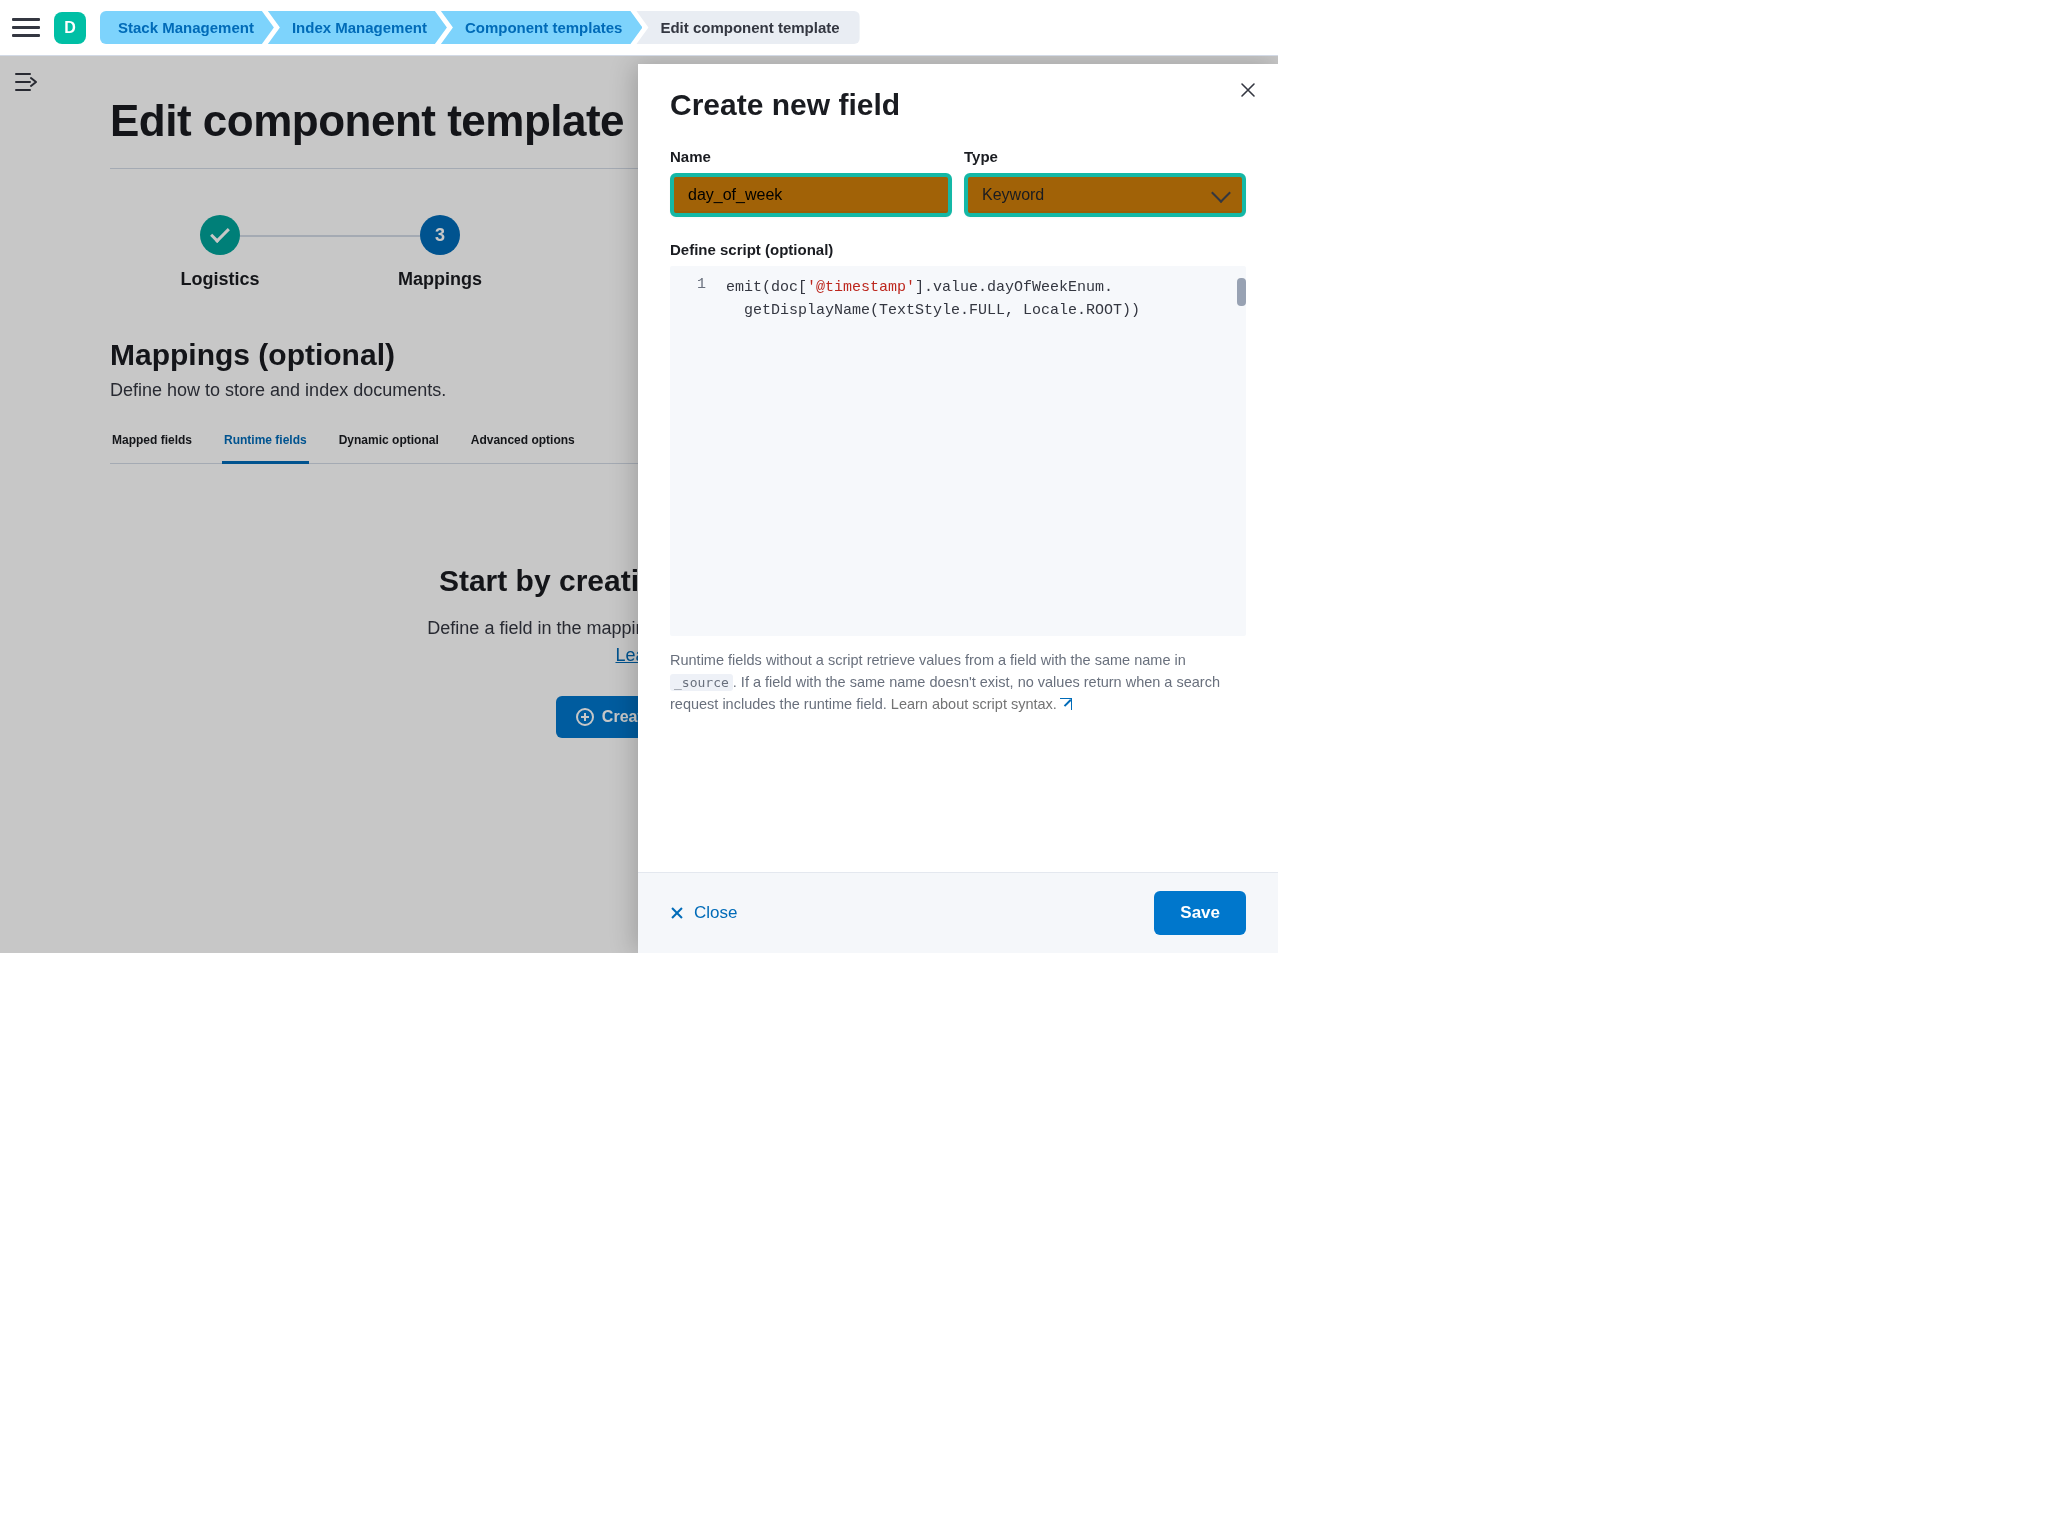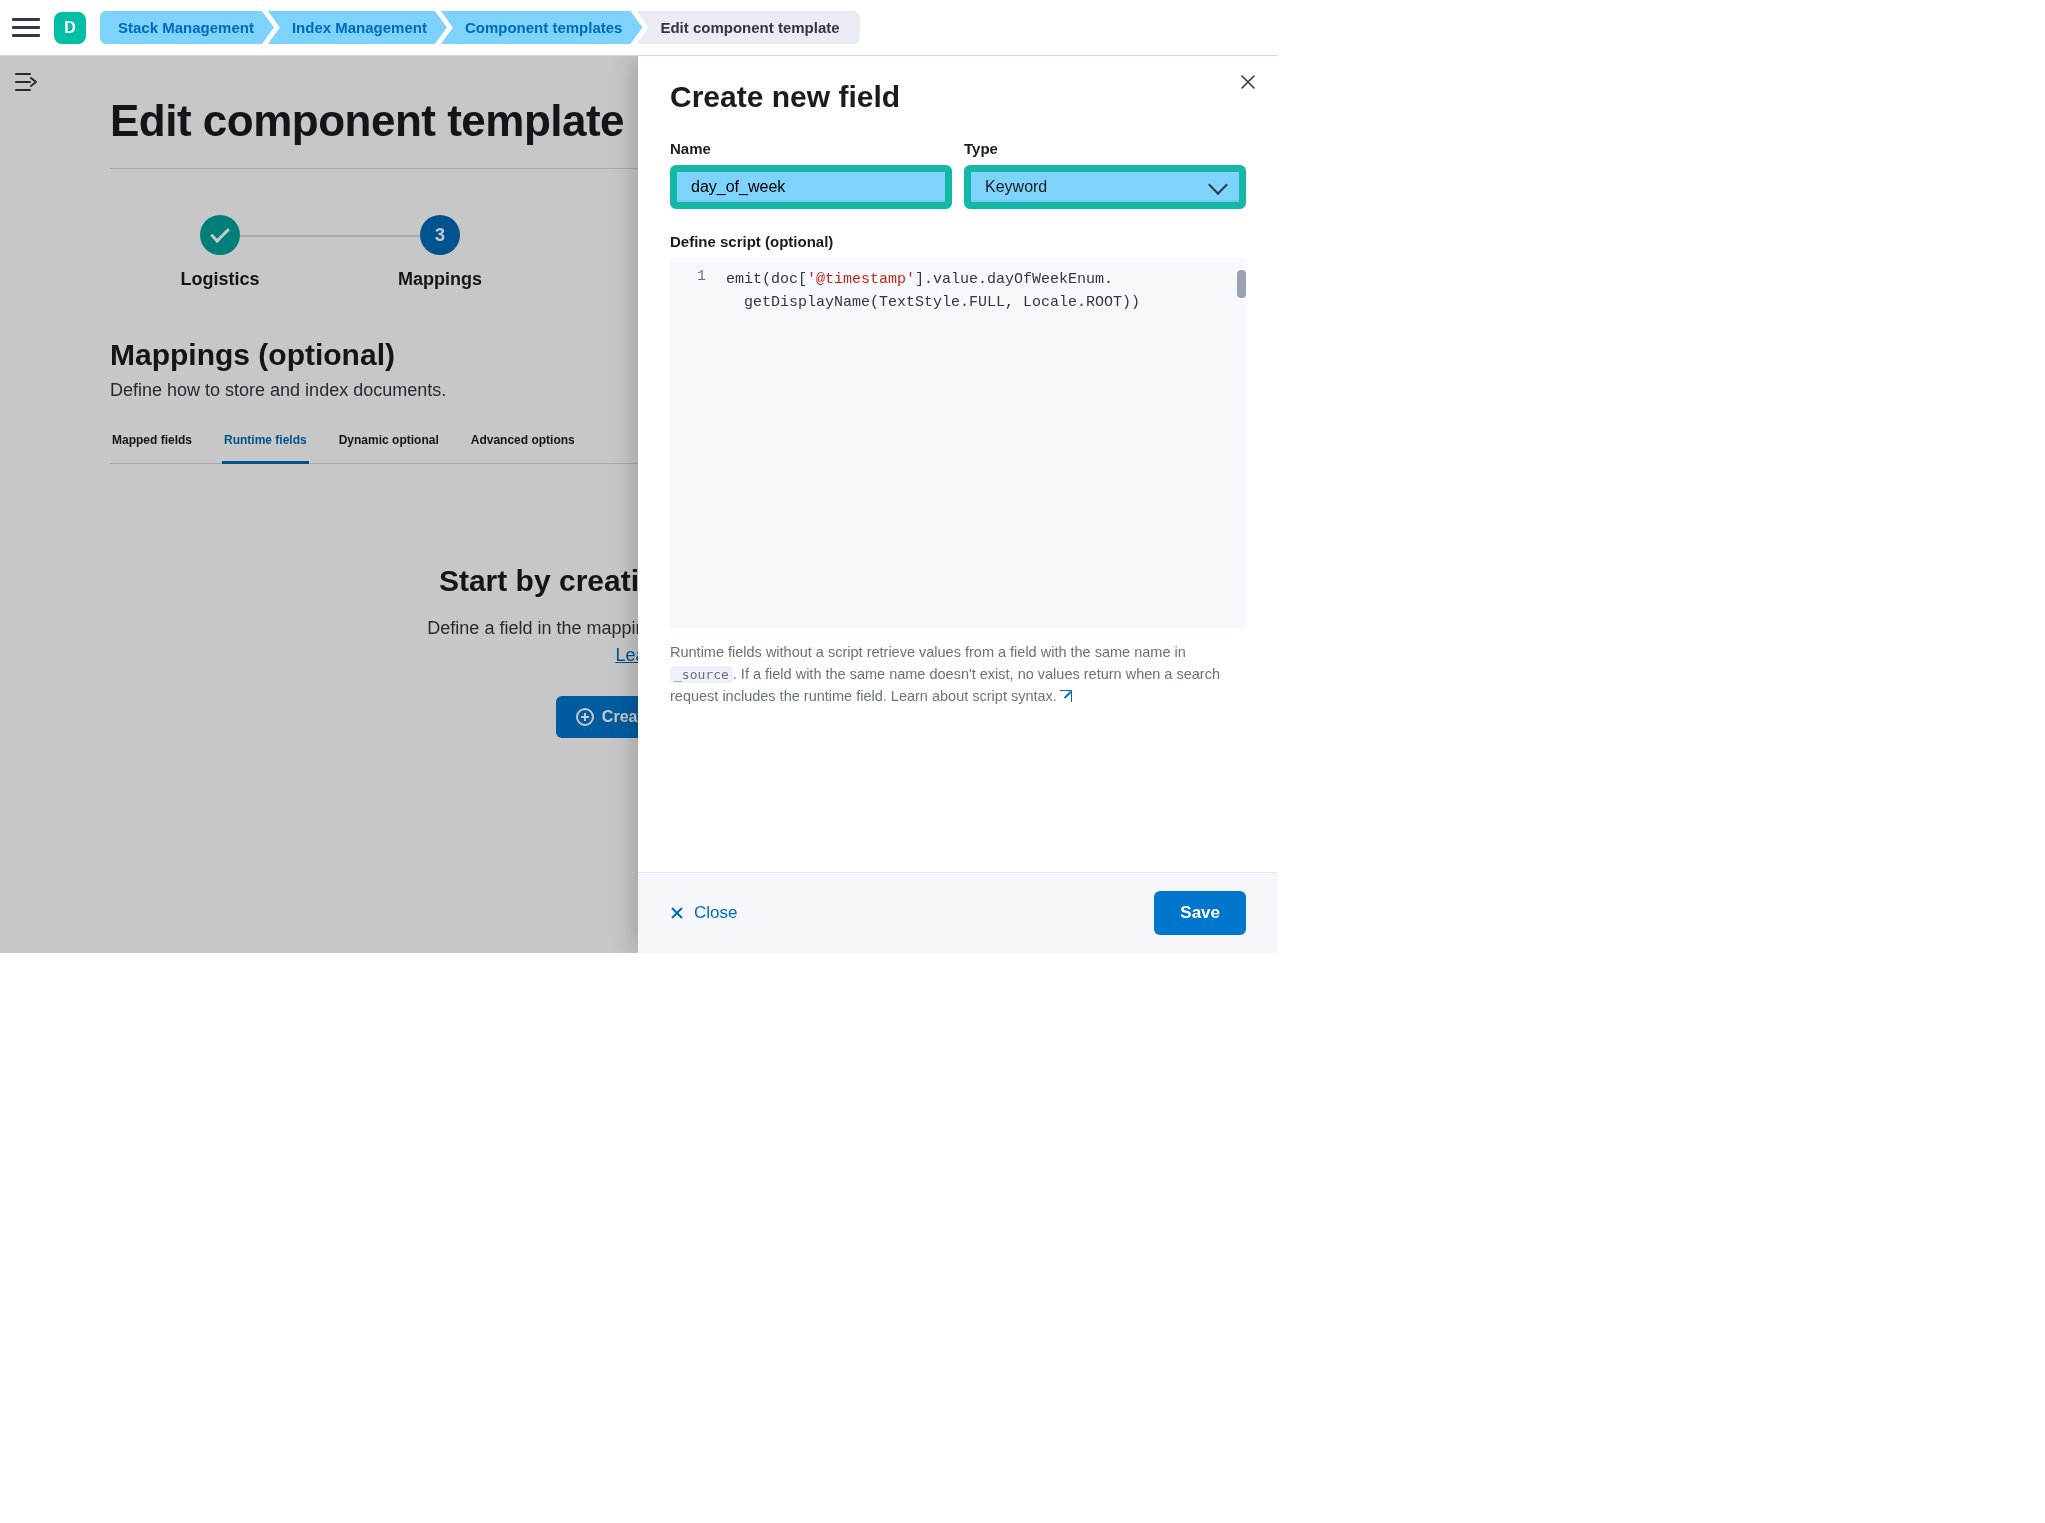--- a/index.html
+++ b/index.html
@@ -111,36 +111,36 @@
     background:#07c; color:#fff; font-size:16px; font-weight:600;
     border:none; cursor:pointer;
   }
   .plus-icon { width:18px; height:18px; border:2px solid #fff; border-radius:50%; position:relative;}
   .plus-icon::before, .plus-icon::after { content:""; position:absolute; background:#fff;}
   .plus-icon::before { left:3px; right:3px; top:6px; height:2px;}
   .plus-icon::after  { top:3px; bottom:3px; left:6px; width:2px;}
 
   
   .flyout {
-    position:absolute; top:56px; right:0; bottom:0;
+    position:absolute; top:64px; right:0; bottom:0;
     width:640px; background:#fff;
     box-shadow:-4px 0 24px rgba(0,0,0,0.2);
     z-index:10;
     display:flex; flex-direction:column;
   }
   .flyout-body { flex:1; overflow:auto; padding:24px 32px; }
   .flyout-close { position:absolute; top:18px; right:22px; cursor:pointer; color:#343741; font-size:18px;}
   .flyout-title { font-size:30px; font-weight:800; margin-bottom:26px; }
 
   .form-row { display:flex; gap:12px; margin-bottom:24px;}
   .form-col { flex:1; display:flex; flex-direction:column; gap:8px;}
   .form-label { font-size:15px; font-weight:700; }
   .text-input, .select {
-    height:44px; border:7px solid #14b8a6; border-radius:6px;
-    padding:0 14px; font-size:16px; background:#7dd3fc; color:#1a1c21;
+    height:44px; border:4px solid #14b8a6; border-radius:6px;
+    padding:0 14px; font-size:16px; background:#a16207; color:#1a1c21;
     display:flex; align-items:center; justify-content:space-between;
     box-shadow: 0 1px 2px rgba(0,0,0,0.03), inset 0 -2px 0 rgba(0,0,0,0.04);
   }
   .text-input input { border:none; outline:none; background:transparent; width:100%; font-size:16px;}
   .select { cursor:pointer; }
   .chevron { width:14px; height:14px; border-right:2px solid #343741; border-bottom:2px solid #343741; transform:rotate(45deg); margin-top:-4px;}
 
   .script-label { font-size:15px; font-weight:700; margin-bottom:8px; display:block;}
   .code-editor {
     height:370px; background:#f6f8fb; border-radius:2px;

